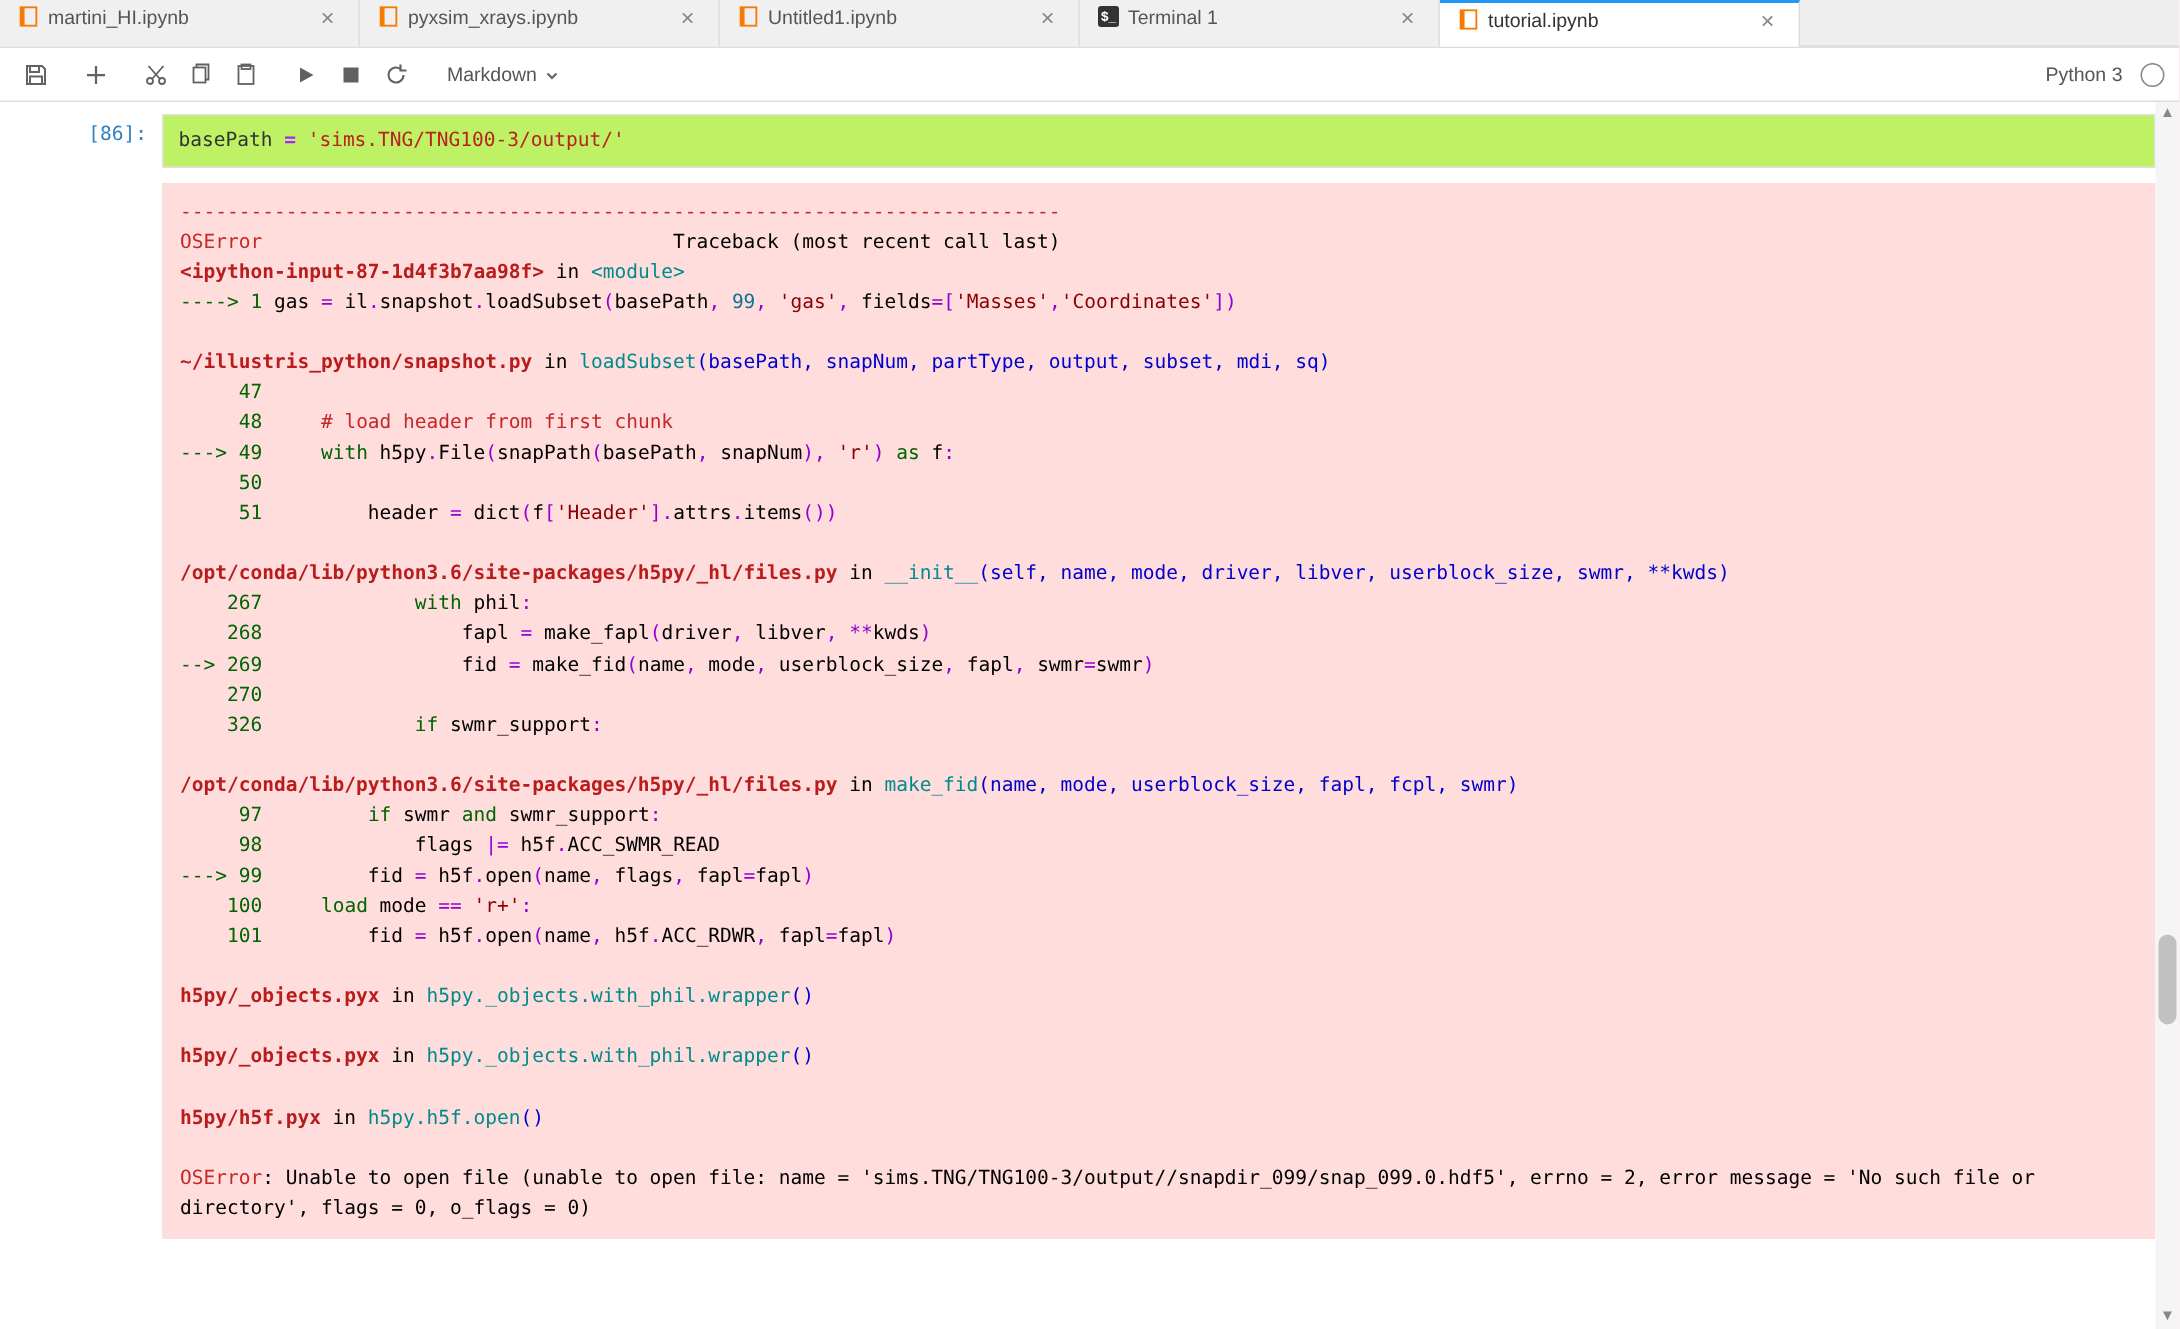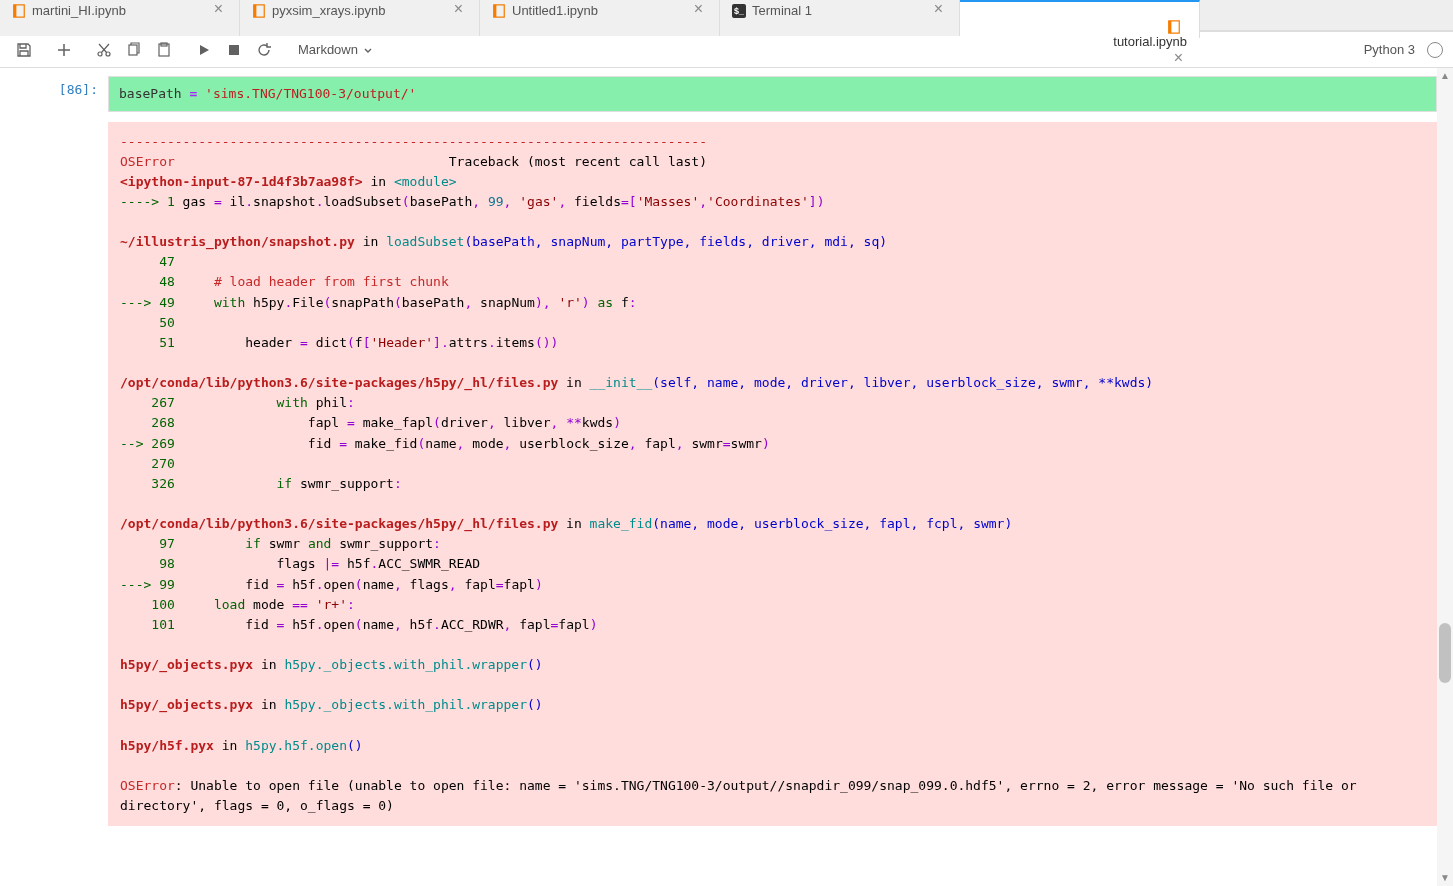--- a/index.html
+++ b/index.html
@@ -12,32 +12,31 @@
       height: 886px;
     }
     .tabs-bar {
       display: flex;
       background: #f5f5f5;
       border-bottom: 1px solid #ddd;
       height: 32px;
     }
     .tab {
       display: flex;
-      align-items: flex-end;
-      padding: 18px 12px;
+      align-items: flex-start;
+      padding: 4px 12px;
       border-right: 1px solid #ddd;
       background: #f0f0f0;
       min-width: 240px;
       cursor: pointer;
       position: relative;
     }
     .tab.active {
       background: #fff;
       border-top: 2px solid #2196f3;
-      flex-direction: column;
     }
     .tab-filler {
       flex: 1;
       background: #eeeeee;
       border-bottom: 1px solid #ddd;
     }
     .tab-icon {
       width: 14px;
       height: 14px;
       margin-right: 6px;
@@ -124,21 +123,21 @@
       width: 100px;
       text-align: right;
       padding: 6px 10px 0 0;
       font-family: "Menlo", "Consolas", monospace;
       font-size: 13px;
       color: #307fc1;
       flex-shrink: 0;
     }
     .cell-input {
       flex: 1;
-      background: #86efac;
+      background: #bef264;
       border: 1px solid #e0e0e0;
       padding: 7px 10px;
       font-family: "Menlo", "Consolas", monospace;
       font-size: 13px;
       line-height: 1.5;
       white-space: pre;
       overflow-x: auto;
       color: #333;
     }
     .cell-output {
@@ -317,21 +316,21 @@
   </div>
 
 
   <div class="cell output-cell">
     <div class="prompt"></div>
     <div class="cell-output error-output" id="tbout"><span class="tb-red">---------------------------------------------------------------------------</span>
 <span class="tb-red">OSError</span>                                   Traceback (most recent call last)
 <span class="tb-darkgreen">&lt;ipython-input-87-1d4f3b7aa98f&gt;</span> in <span class="tb-cyan">&lt;module&gt;</span>
 <span class="tb-green">----&gt; 1</span> gas <span class="tb-purple">=</span> il<span class="tb-purple">.</span>snapshot<span class="tb-purple">.</span>loadSubset<span class="tb-purple">(</span>basePath<span class="tb-purple">,</span> <span class="tb-cyan-b">99</span><span class="tb-purple">,</span> <span class="tb-darkred">'gas'</span><span class="tb-purple">,</span> fields<span class="tb-purple">=[</span><span class="tb-darkred">'Masses'</span><span class="tb-purple">,</span><span class="tb-darkred">'Coordinates'</span><span class="tb-purple">])</span>
 
-<span class="tb-darkgreen">~/illustris_python/snapshot.py</span> in <span class="tb-cyan">loadSubset</span><span class="tb-blue">(basePath, snapNum, partType, fields, driver, mdi, sq)</span>
+<span class="tb-darkgreen">~/illustris_python/snapshot.py</span> in <span class="tb-cyan">loadSubset</span><span class="tb-blue">(basePath, snapNum, partType, output, subset, mdi, sq)</span>
 <span class="tb-green">     47</span> 
 <span class="tb-green">     48</span>     <span class="tb-red"># load header from first chunk</span>
 <span class="tb-green">---&gt; 49</span>     <span class="tb-green">with</span> h5py<span class="tb-purple">.</span>File<span class="tb-purple">(</span>snapPath<span class="tb-purple">(</span>basePath<span class="tb-purple">,</span> snapNum<span class="tb-purple">),</span> <span class="tb-darkred">'r'</span><span class="tb-purple">)</span> <span class="tb-green">as</span> f<span class="tb-purple">:</span>
 <span class="tb-green">     50</span> 
 <span class="tb-green">     51</span>         header <span class="tb-purple">=</span> dict<span class="tb-purple">(</span>f<span class="tb-purple">[</span><span class="tb-darkred">'Header'</span><span class="tb-purple">].</span>attrs<span class="tb-purple">.</span>items<span class="tb-purple">())</span>
 
 <span class="tb-darkgreen">/opt/conda/lib/python3.6/site-packages/h5py/_hl/files.py</span> in <span class="tb-cyan">__init__</span><span class="tb-blue">(self, name, mode, driver, libver, userblock_size, swmr, **kwds)</span>
 <span class="tb-green">    267</span>             <span class="tb-green">with</span> phil<span class="tb-purple">:</span>
 <span class="tb-green">    268</span>                 fapl <span class="tb-purple">=</span> make_fapl<span class="tb-purple">(</span>driver<span class="tb-purple">,</span> libver<span class="tb-purple">,</span> <span class="tb-purple">**</span>kwds<span class="tb-purple">)</span>
 <span class="tb-green">--&gt; 269</span>                 fid <span class="tb-purple">=</span> make_fid<span class="tb-purple">(</span>name<span class="tb-purple">,</span> mode<span class="tb-purple">,</span> userblock_size<span class="tb-purple">,</span> fapl<span class="tb-purple">,</span> swmr<span class="tb-purple">=</span>swmr<span class="tb-purple">)</span>

